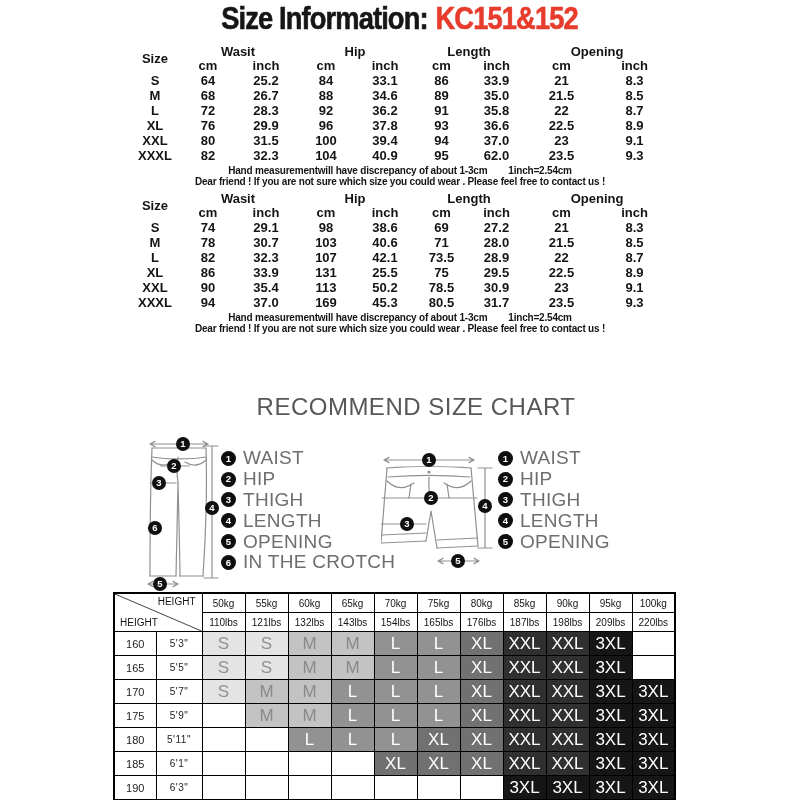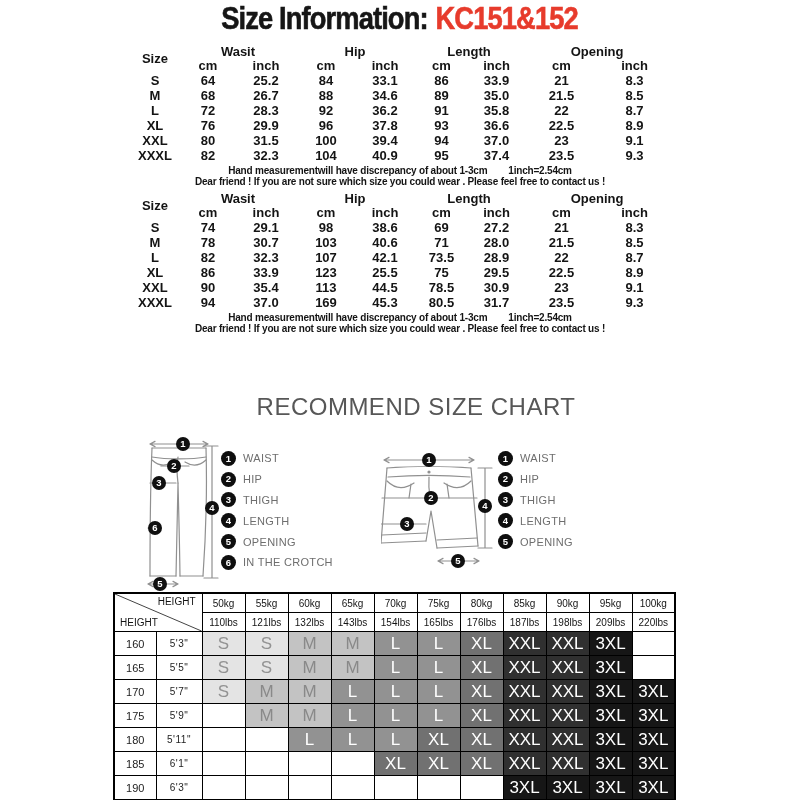--- a/index.html
+++ b/index.html
@@ -31,21 +31,21 @@
   .fig{position:absolute;}
   #pants-svg{left:146px;top:433px;}
   #shorts-svg{left:381px;top:436px;}
   .legend{position:absolute;display:flex;flex-direction:column;}
   #pants-legend{left:221px;top:448px;}
   #shorts-legend{left:498px;top:448px;}
   .legend .item{display:flex;align-items:center;height:20.8px;gap:7px;}
   .badge{width:15px;height:15px;border-radius:50%;background:#0e0e0e;color:#fff;
          font-size:9.5px;font-weight:bold;display:flex;align-items:center;justify-content:center;
          flex:0 0 15px;line-height:1;}
-  .legend .lbl{font-size:11px;color:#6e6e6e;letter-spacing:.3px;white-space:nowrap;}
+  .legend .lbl{font-size:19px;color:#6e6e6e;letter-spacing:.3px;white-space:nowrap;}
 
   
   .matrix{position:absolute;left:113px;top:592px;border-collapse:collapse;table-layout:fixed;
           border:2px solid #000;}
   .matrix th,.matrix td{border:1px solid #000;padding:0;text-align:center;background:#fff;}
   .matrix thead th{height:18px;font-size:10px;font-weight:normal;color:#141414;white-space:nowrap;}
   .matrix tbody td{height:23px;}
   .matrix td.hcm{font-size:11px;color:#222;}
   .matrix td.hft{font-size:10px;color:#222;letter-spacing:.5px;}
   .matrix td.size-cell{font-size:17px;letter-spacing:0;}
@@ -152,21 +152,21 @@
             <td>23</td>
             <td>9.1</td>
           </tr>
           <tr>
             <td>XXXL</td>
             <td>82</td>
             <td>32.3</td>
             <td>104</td>
             <td>40.9</td>
             <td>95</td>
-            <td>37.4</td>
+            <td>62.0</td>
             <td>23.5</td>
             <td>9.3</td>
           </tr>
         </tbody>
     </table>
     <div class="note">
       <div>
         <span>Hand measurementwill have discrepancy of about 1-3cm</span><span class="gap">1inch=2.54cm</span>
       </div>
       <div>Dear friend ! If you are not sure which size you could wear . Please feel free to contact us !</div>
@@ -236,33 +236,33 @@
             <td>42.1</td>
             <td>73.5</td>
             <td>28.9</td>
             <td>22</td>
             <td>8.7</td>
           </tr>
           <tr>
             <td>XL</td>
             <td>86</td>
             <td>33.9</td>
-            <td>123</td>
+            <td>131</td>
             <td>25.5</td>
             <td>75</td>
             <td>29.5</td>
             <td>22.5</td>
             <td>8.9</td>
           </tr>
           <tr>
             <td>XXL</td>
             <td>90</td>
             <td>35.4</td>
             <td>113</td>
-            <td>44.5</td>
+            <td>50.2</td>
             <td>78.5</td>
             <td>30.9</td>
             <td>23</td>
             <td>9.1</td>
           </tr>
           <tr>
             <td>XXXL</td>
             <td>94</td>
             <td>37.0</td>
             <td>169</td>

